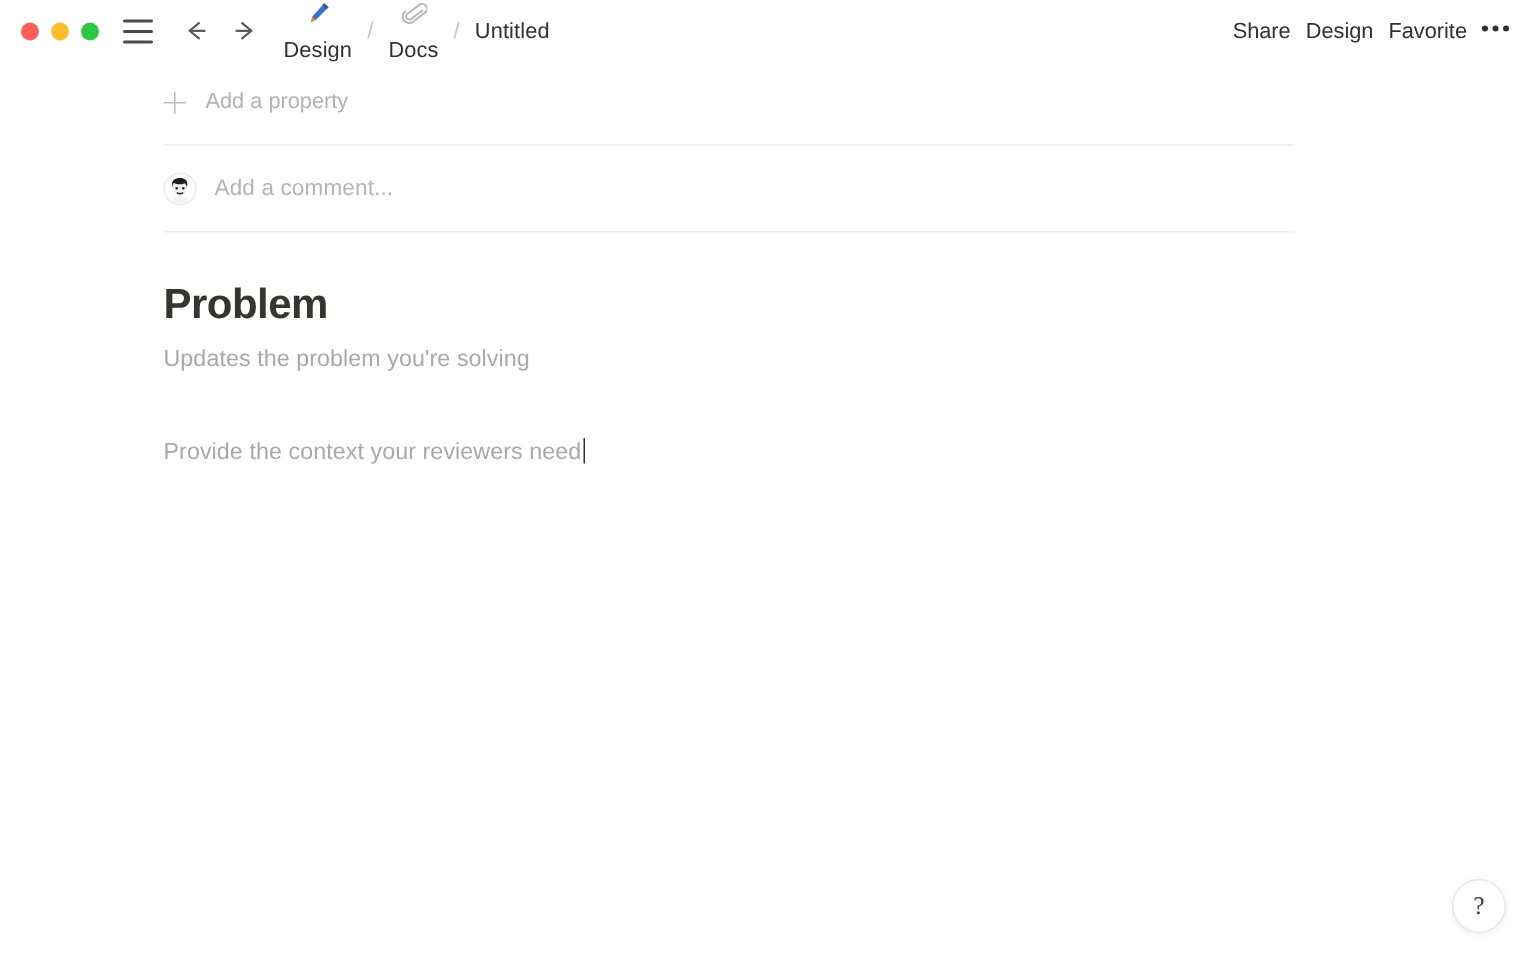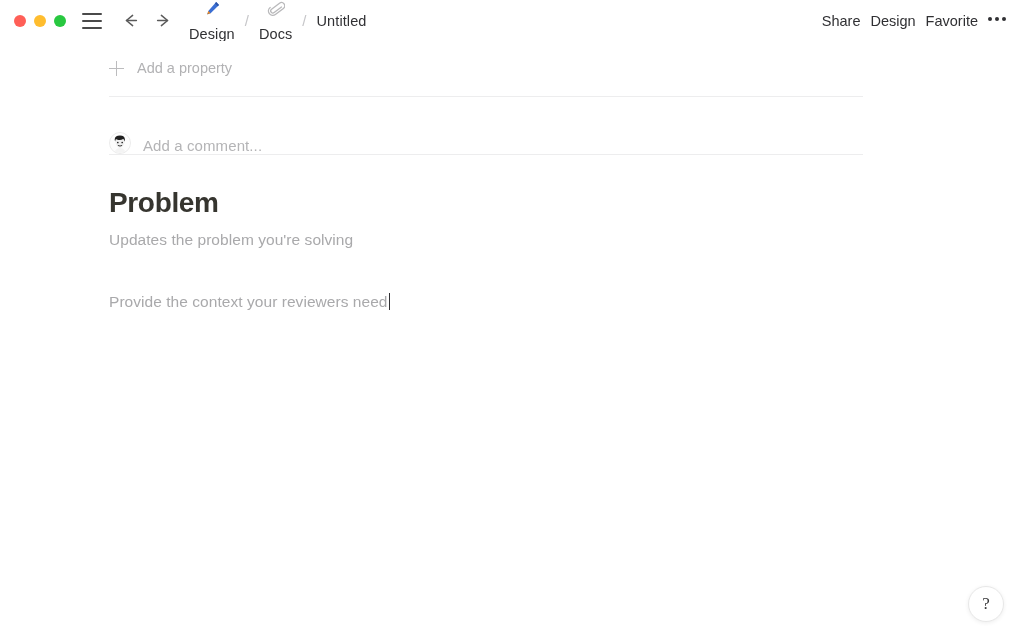--- a/index.html
+++ b/index.html
@@ -174,21 +174,21 @@
   .divider {
     height: 1px;
     background: #ededee;
     width: 754px;
     margin-top: 13px;
   }
 
   
   .comment-row {
     display: flex;
-    align-items: flex-end;
+    align-items: center;
     gap: 12px;
     height: 57px;
     cursor: text;
     width: 754px;
   }
   .avatar {
     width: 22px;
     height: 22px;
     border-radius: 50%;
     background: #fbfbfb;

